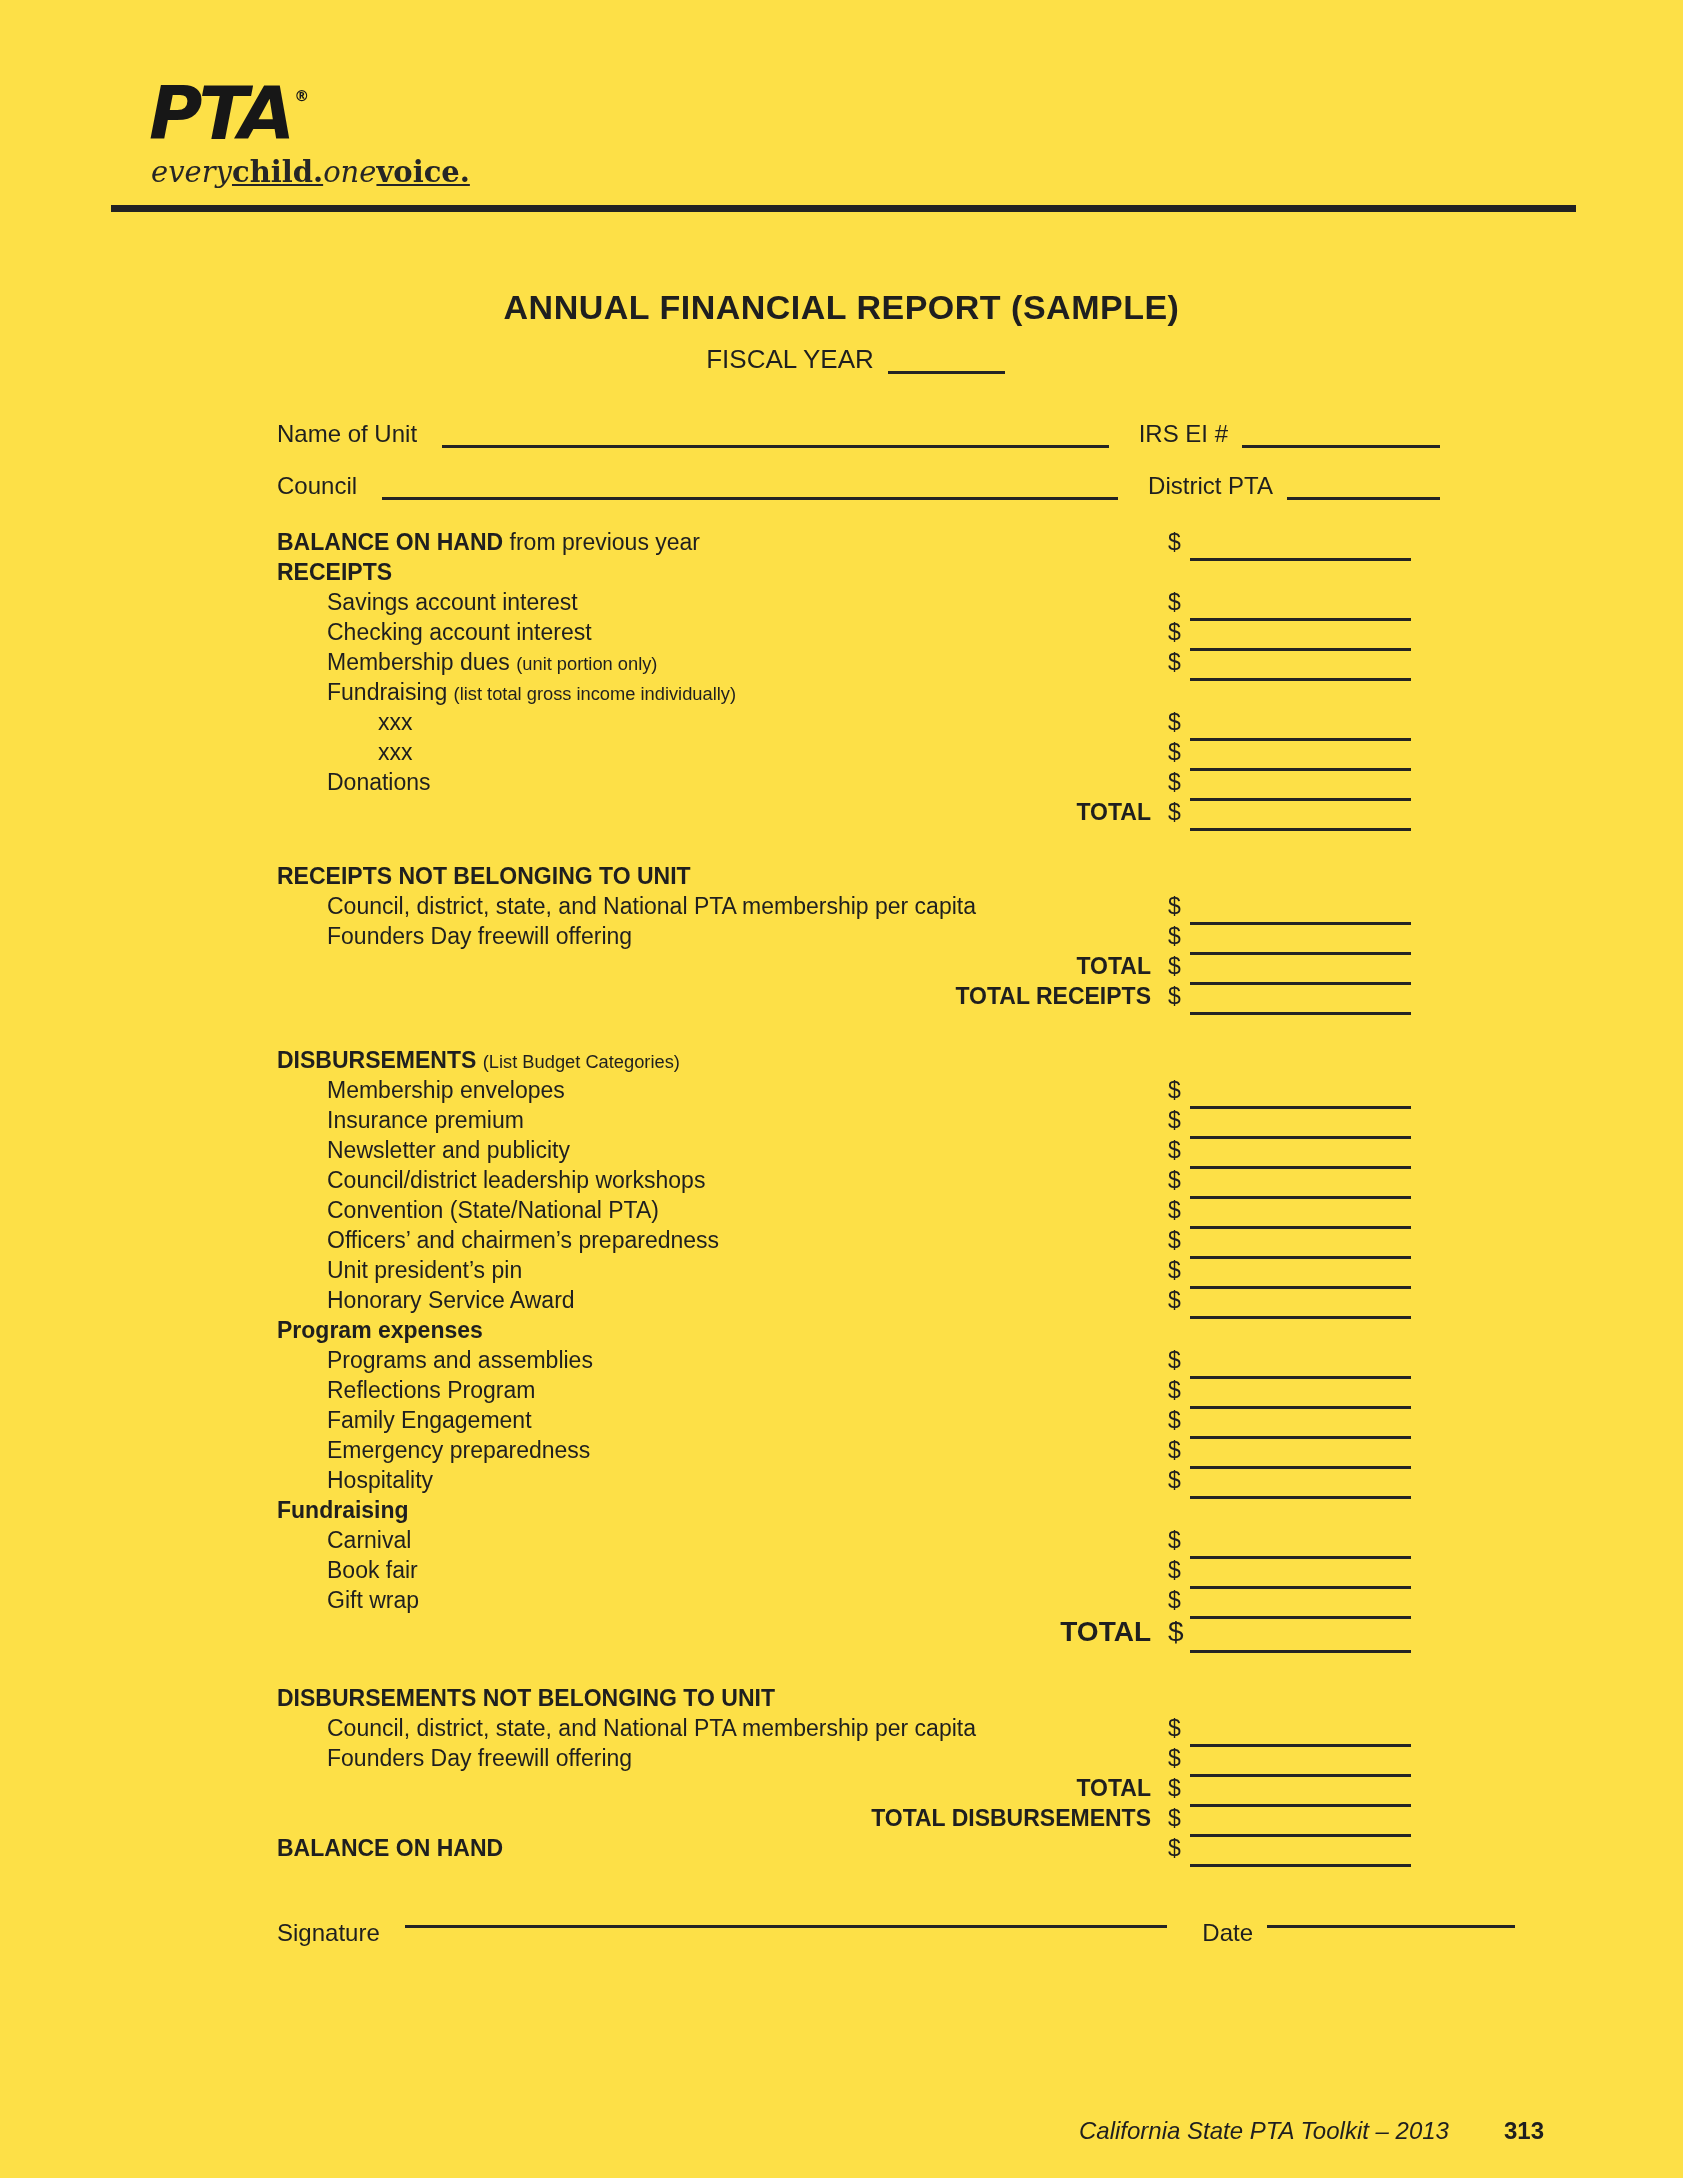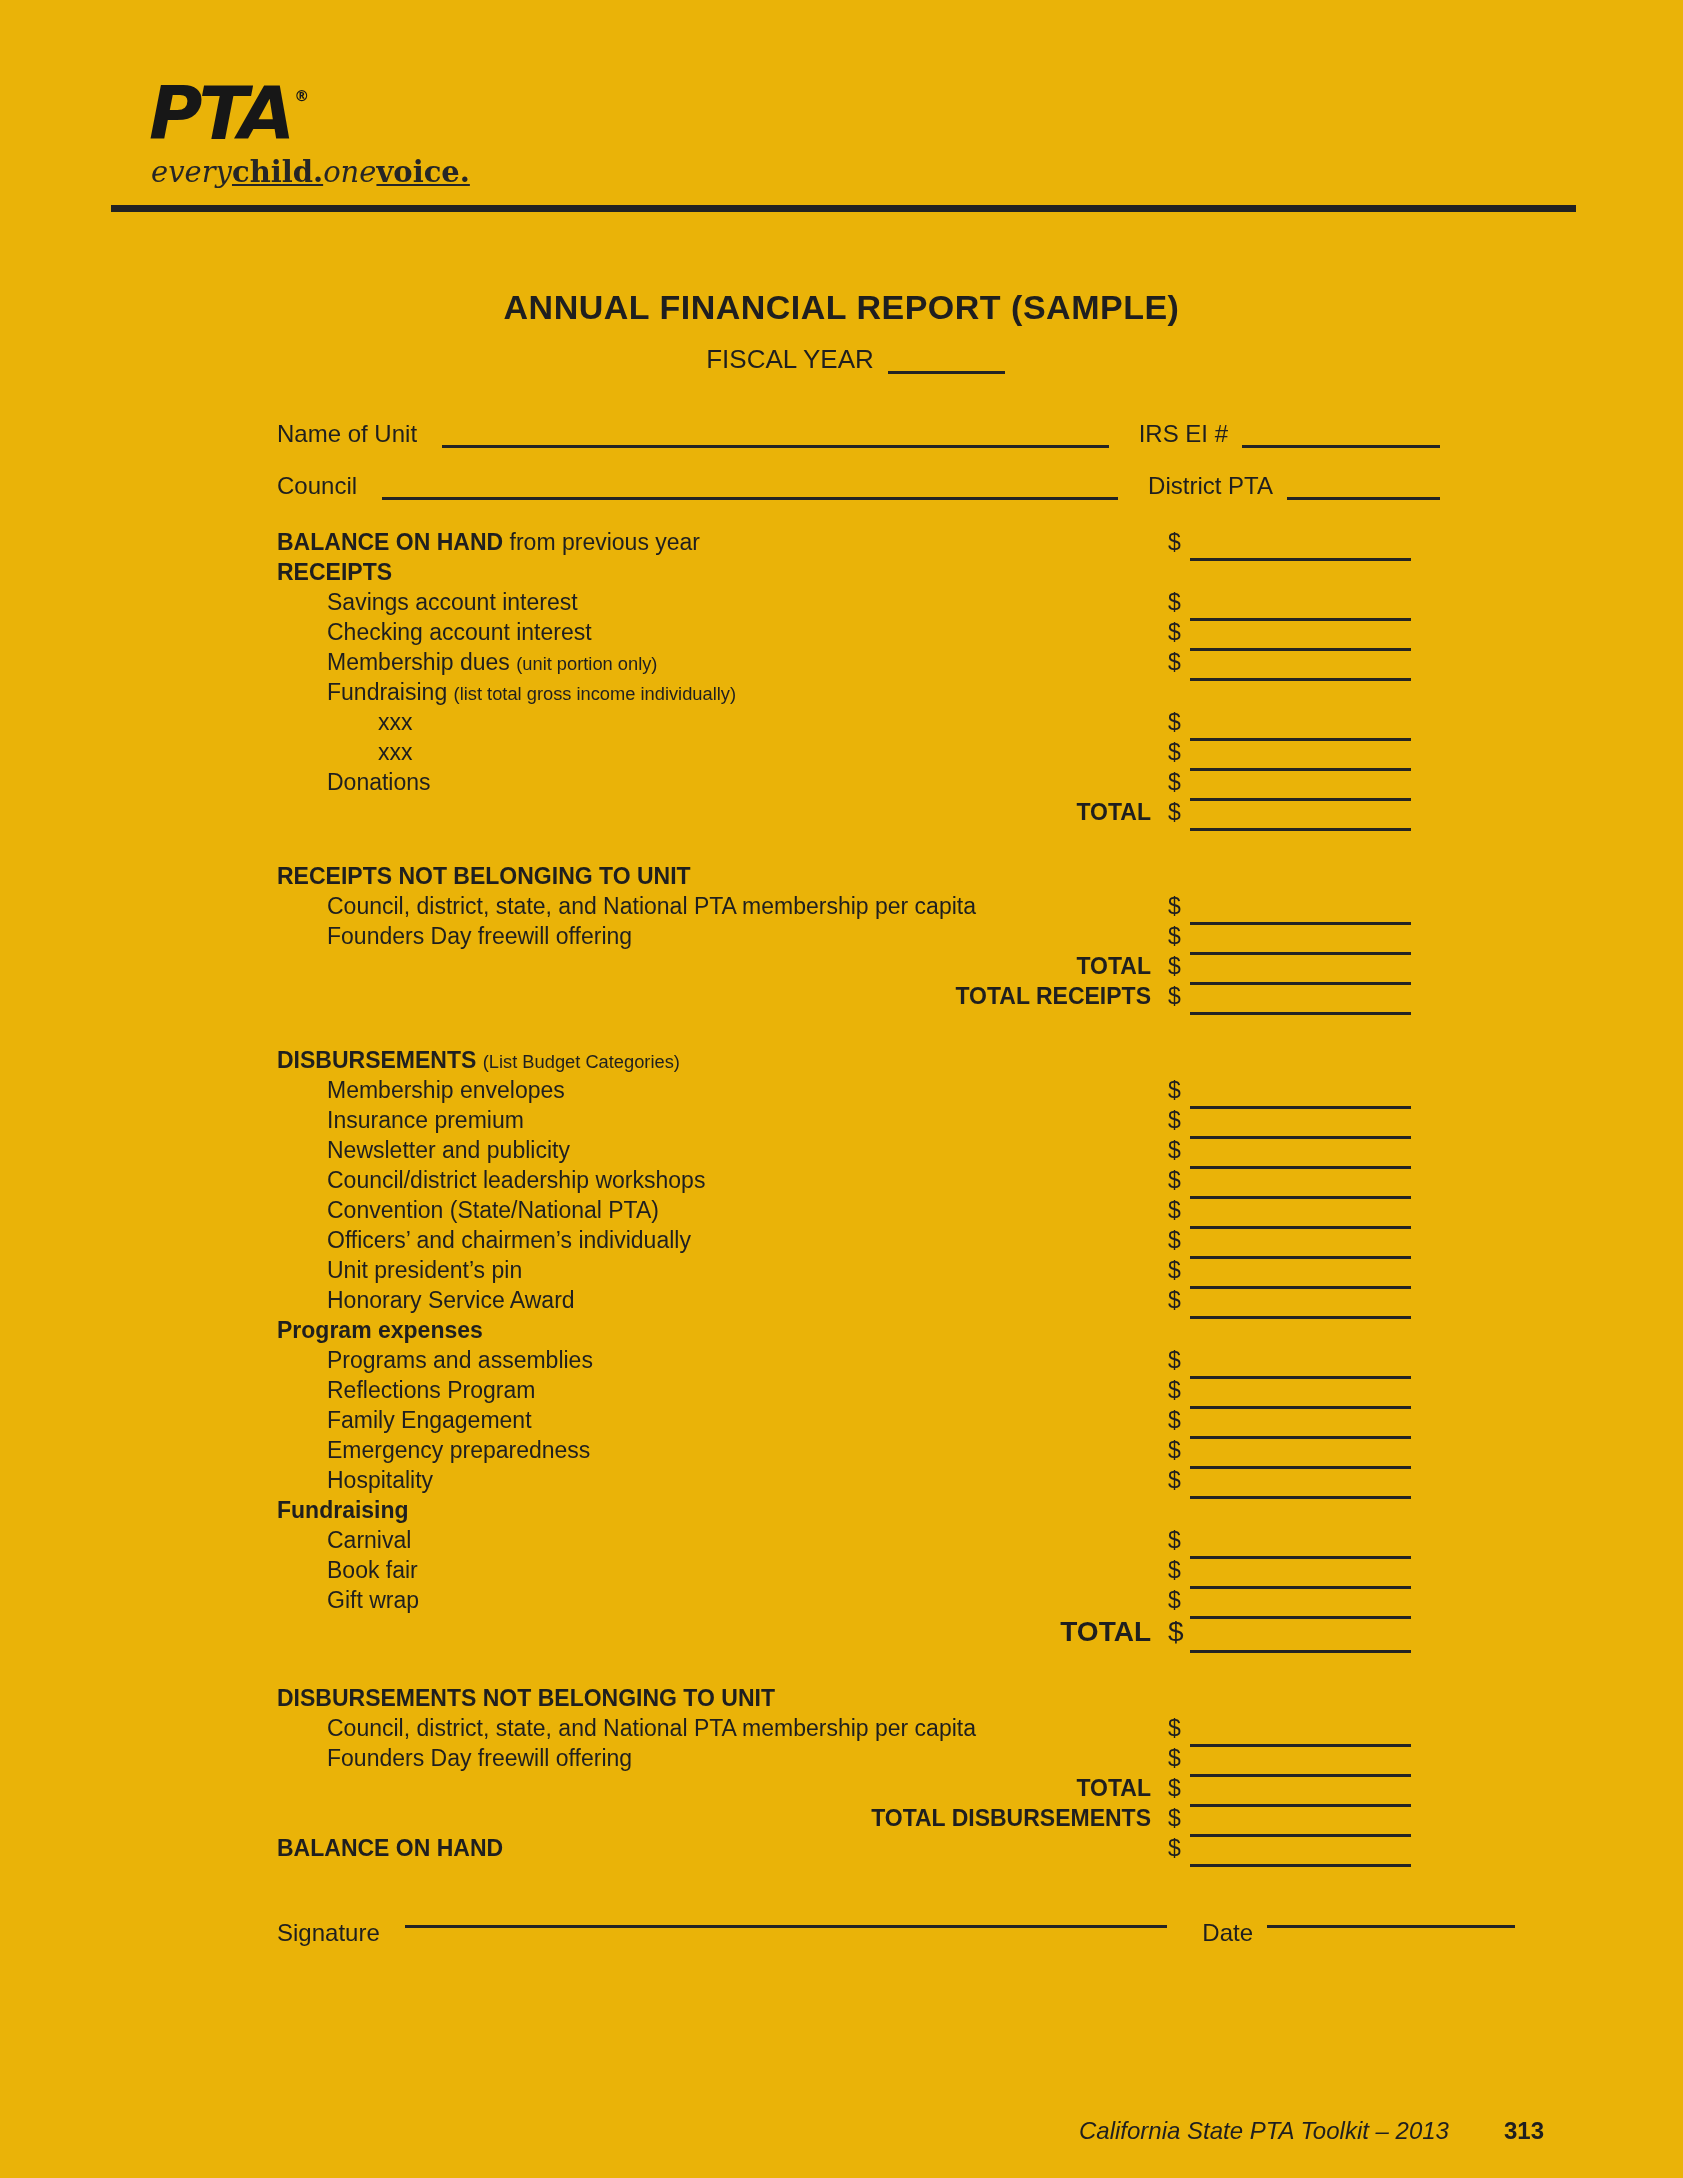--- a/index.html
+++ b/index.html
@@ -1,20 +1,20 @@
 <!DOCTYPE html>
 <html style="--ink: #1f1f1f;"><head>
 <meta charset="utf-8">
 <style>
   :root { --ink: #1f1f1f; }
   * { margin:0; padding:0; box-sizing:border-box; }
   html,body { background:#fff; }
   body { font-family:"Liberation Sans", sans-serif; color:var(--ink); }
   .page {
-    position:relative; width:1683px; height:2178px; background:#eab308;
+    position:relative; width:1683px; height:2178px; background:#fde047;
     overflow:hidden;
   }
 
   
   .logo-block { position:absolute; left:149px; top:77px; }
   .brand {
     font-family:"DejaVu Sans", sans-serif;
     font-weight:bold; font-style:italic;
     font-size:73px; line-height:1; letter-spacing:-4px;
     color:#171717; white-space:nowrap;
@@ -250,21 +250,21 @@
         </div>
       </div>
       <div class="frow">
         <div class="flabel ind1"><span>Convention (State/National PTA)</span></div>
         <div class="money">
           <span class="ds">$</span>
           <span class="mline"></span>
         </div>
       </div>
       <div class="frow">
-        <div class="flabel ind1"><span>Officers’ and chairmen’s individually</span></div>
+        <div class="flabel ind1"><span>Officers’ and chairmen’s preparedness</span></div>
         <div class="money">
           <span class="ds">$</span>
           <span class="mline"></span>
         </div>
       </div>
       <div class="frow">
         <div class="flabel ind1"><span>Unit president’s pin</span></div>
         <div class="money">
           <span class="ds">$</span>
           <span class="mline"></span>

